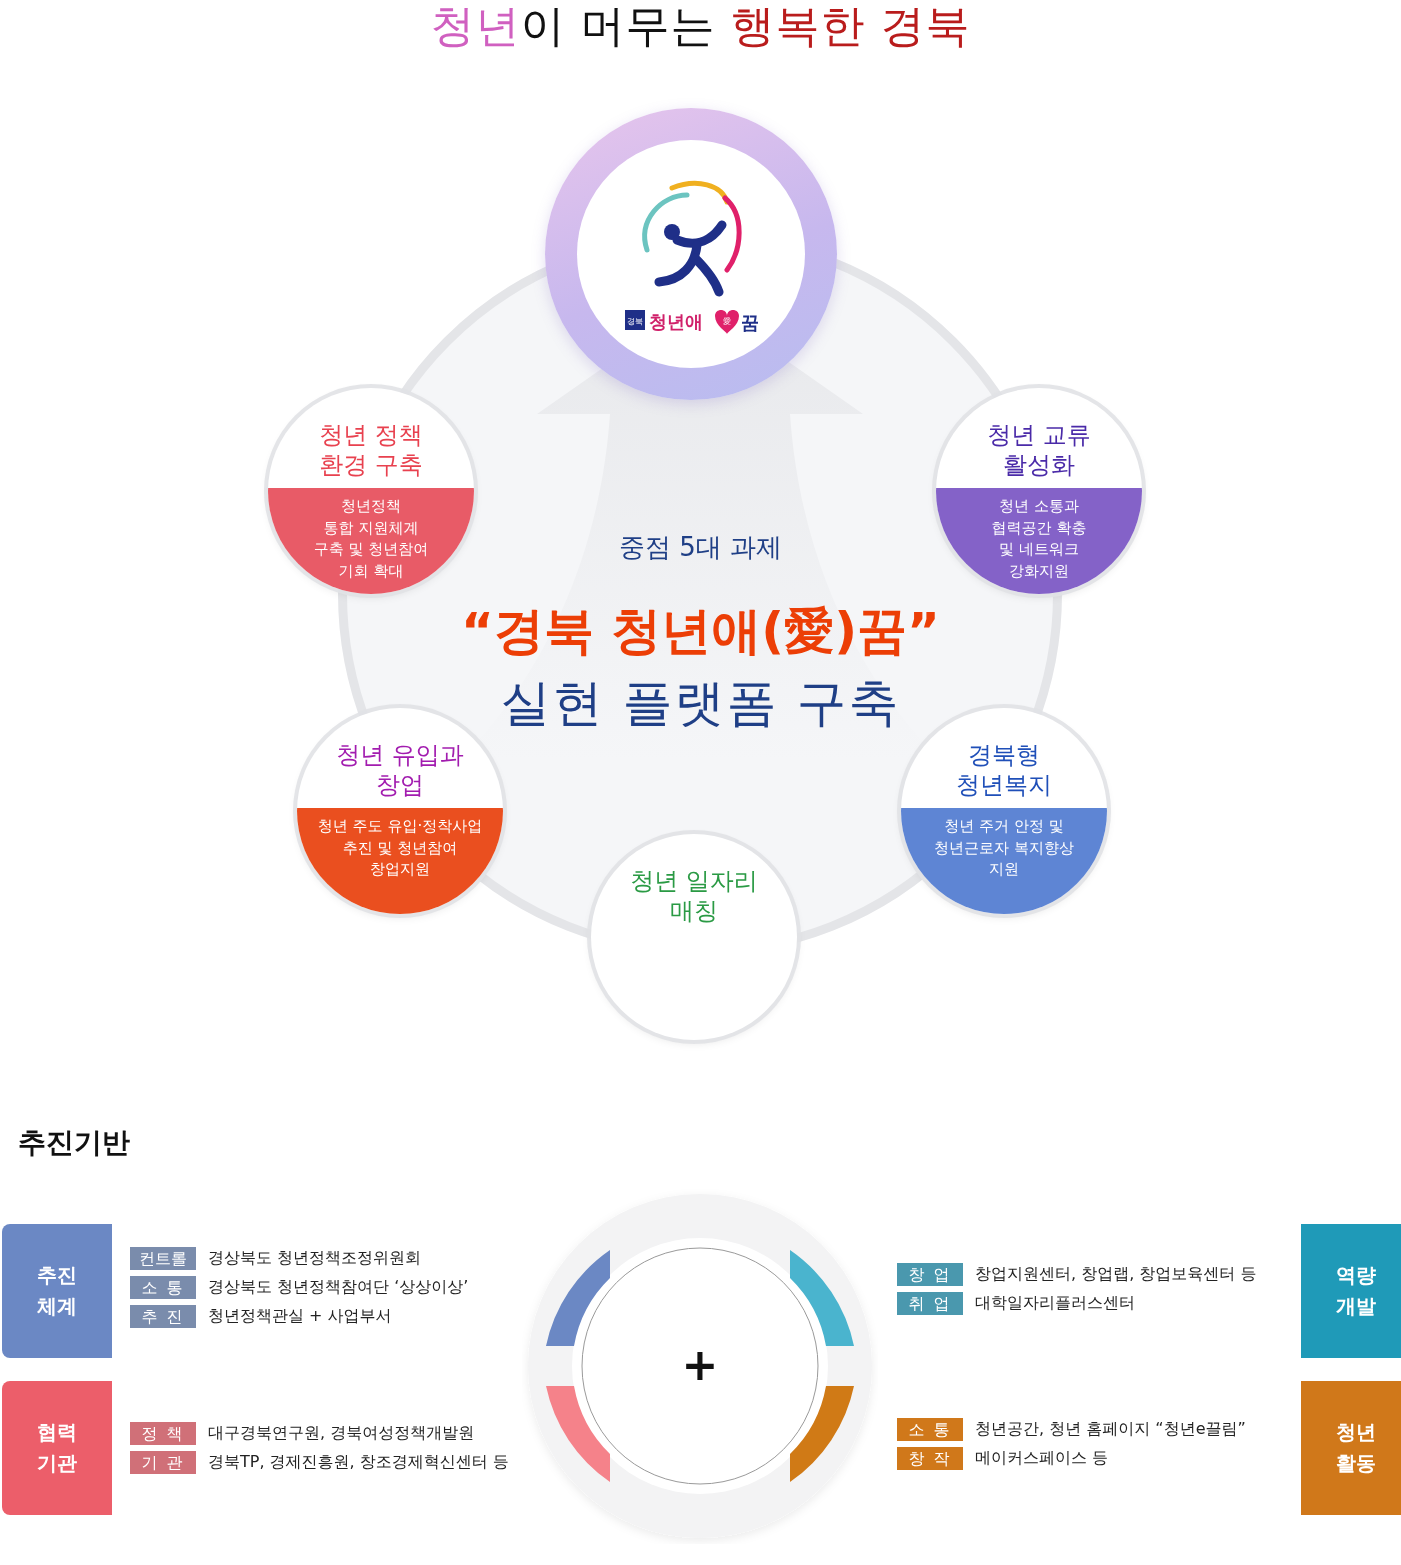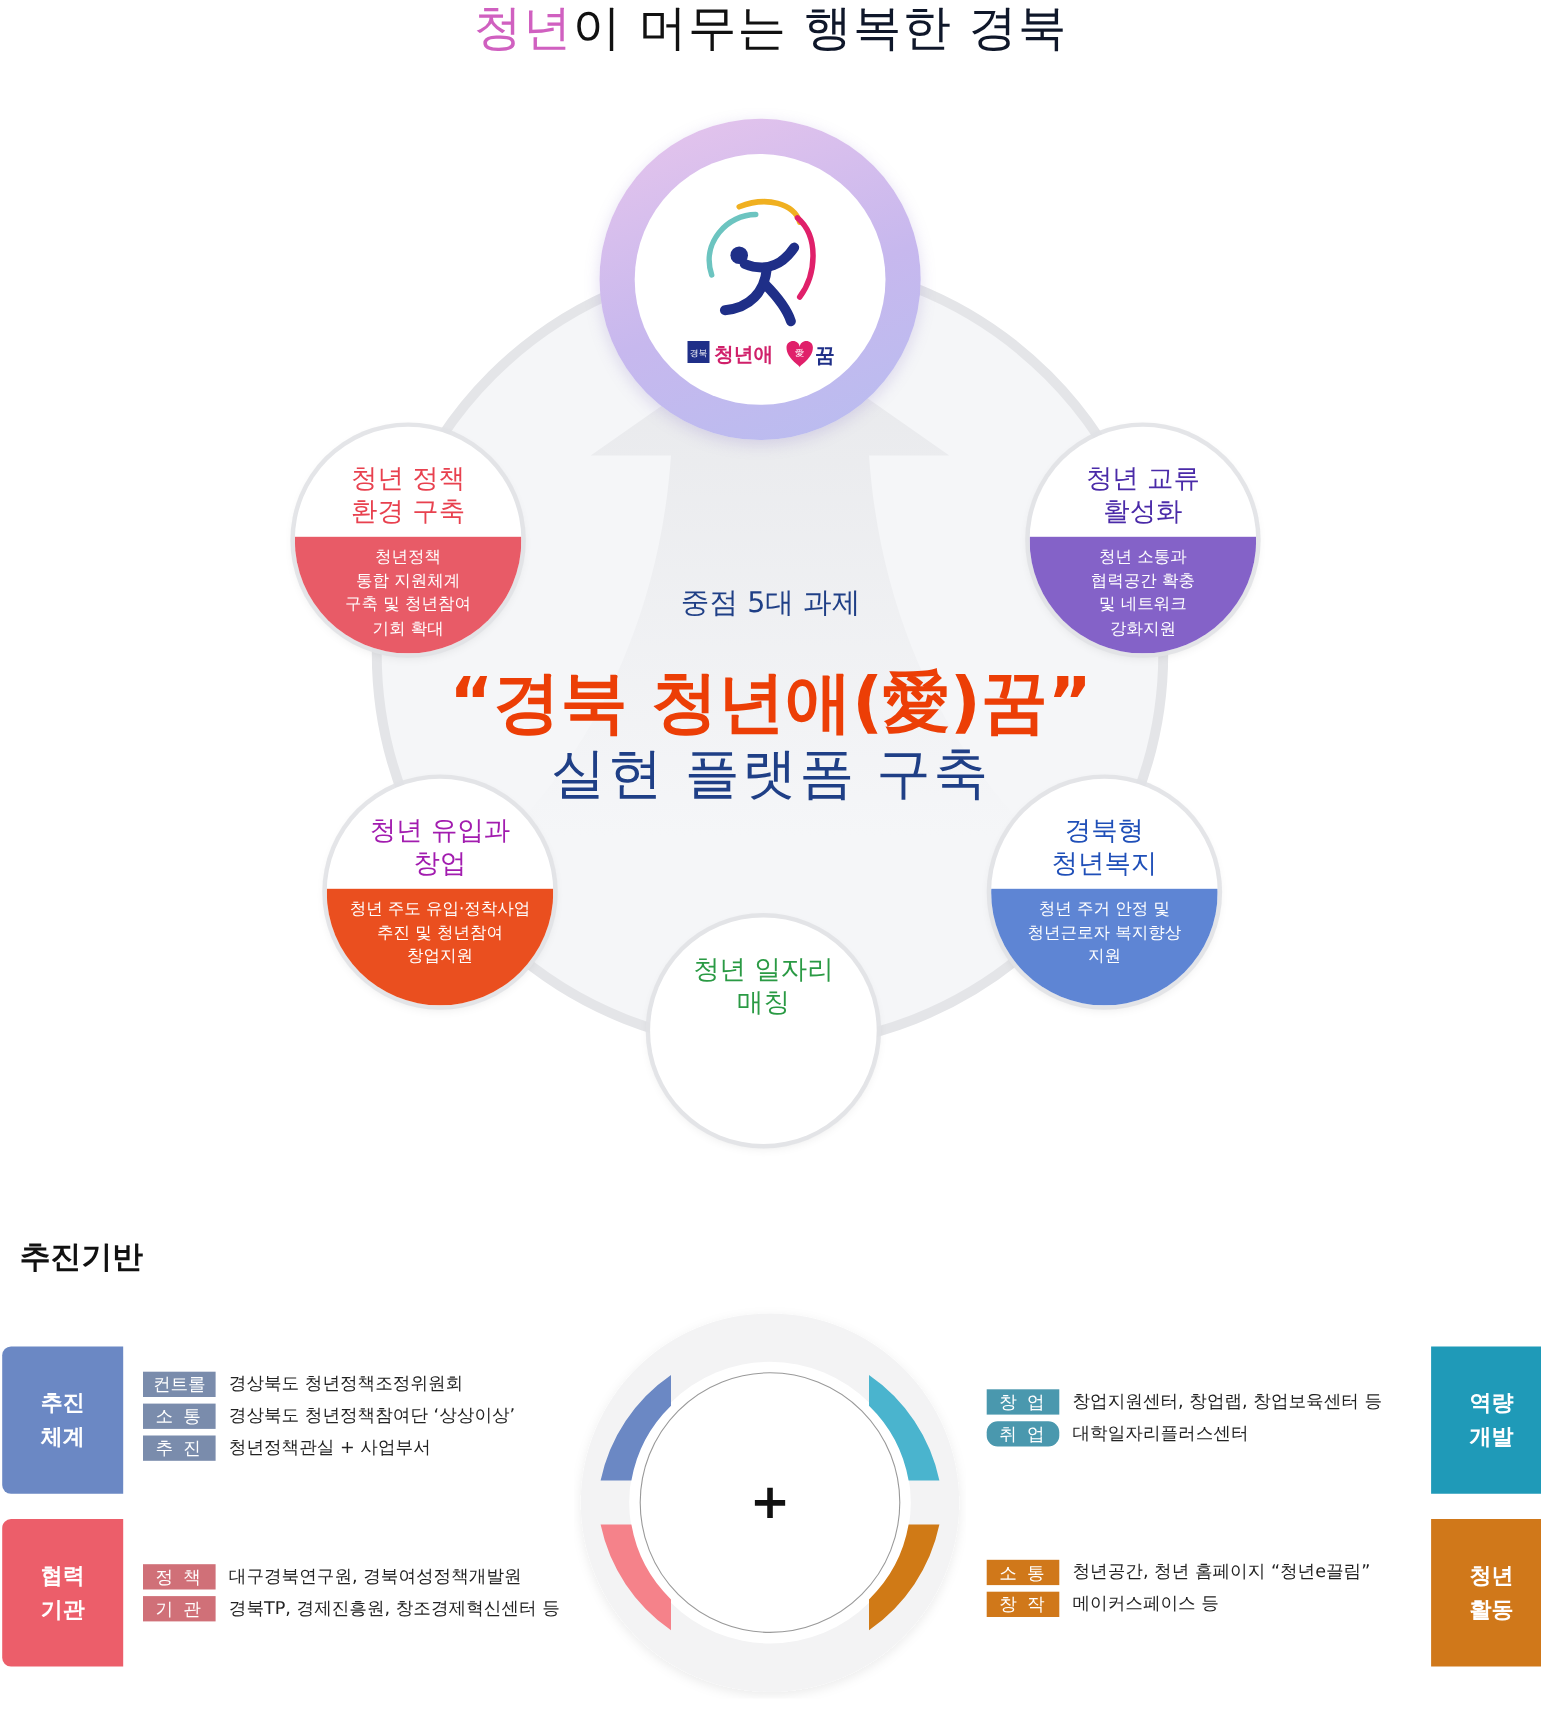--- a/index.html
+++ b/index.html
@@ -2,38 +2,38 @@
 <html><head>
 <meta charset="utf-8">
 <style>
   * { box-sizing: border-box; margin: 0; padding: 0; }
   html, body { width: 1401px; height: 1565px; background: #ffffff; overflow: hidden; }
   body { position: relative; font-family: "DejaVu Sans", "Liberation Sans", sans-serif; color: #222; }
 
   .title { position: absolute; left: 0; top: 0; width: 1401px; text-align: center; font-size: 44px; line-height: 52px; letter-spacing: 1px; font-weight: normal; }
   .title .pink { color: #d060c0; }
   .title .black { color: #111; }
-  .title .blue { color: #0f172a; }
+  .title .blue { color: #b91c1c; }
 
   
   .ring { position: absolute; left: 338px; top: 232px; width: 724px; height: 724px; border-radius: 50%; border: 9px solid #e4e5e8; background: #f5f6f8; }
   .arrow-shape { position: absolute; left: 0; top: 0; }
 
   .hub { position: absolute; left: 545px; top: 108px; width: 292px; height: 292px; border-radius: 50%;
     background: linear-gradient(160deg, #e7c5ec 0%, #c7b8ee 55%, #b8bdf0 100%); box-shadow: 0 4px 14px rgba(140,120,200,0.25); }
   .hub-inner { position: absolute; left: 32px; top: 32px; width: 228px; height: 228px; border-radius: 50%; background: #fff; }
   .logo-svg { position: absolute; left: 0; top: 0; }
 
   .node { position: absolute; width: 206px; height: 206px; border-radius: 50%; background: #fff; overflow: hidden;
     box-shadow: 0 0 0 4px rgba(225,226,230,0.9), 0 3px 10px rgba(0,0,0,0.10); }
   .node-title { position: absolute; left: 0; width: 100%; text-align: center; font-size: 24px; line-height: 30px; }
   .node-body { position: absolute; left: 0; width: 100%; bottom: 0; color: #fff; text-align: center; font-size: 15px; line-height: 21.5px; padding-top: 8px; }
 
   .center-sub { position: absolute; left: 0; width: 1401px; top: 530px; text-align: center; font-size: 26px; color: #1f3f86; }
-  .center-main { position: absolute; left: 0; width: 1401px; top: 598px; text-align: center; font-size: 61px; font-weight: bold; color: #ec3e06; }
+  .center-main { position: absolute; left: 0; width: 1401px; top: 598px; text-align: center; font-size: 50px; font-weight: bold; color: #ec3e06; }
   .center-main2 { position: absolute; left: 0; width: 1401px; top: 670px; text-align: center; font-size: 50px; color: #1f3f86; letter-spacing: 2px; }
 
   .section-head { position: absolute; left: 2px; top: 1124px; height: 36px; display: flex; align-items: center; flex-direction: column; }
   .section-head .label { font-size: 28px; font-weight: bold; color: #111; margin-left: 16px; }
 
   .cat { position: absolute; width: 110px; height: 134px; border-radius: 8px; color: #fff; font-weight: bold; font-size: 20px; line-height: 31px; display: flex; align-items: center; justify-content: center; text-align: center; white-space: pre-line; }
   .cat.left { border-top-right-radius: 0; border-bottom-right-radius: 0; }
   .cat.right { border-top-left-radius: 0; border-bottom-left-radius: 0; margin-left: 12px; }
 
   .rows { position: absolute; }
@@ -197,21 +197,21 @@
   <path d="M332,198 A155,155 0 0 1 268,294 L268,266 A125,125 0 0 0 304,198 Z" fill="#d07a16"></path>
   <text x="178" y="192" font-size="44" font-weight="bold" text-anchor="middle" fill="#111" font-family="DejaVu Sans, sans-serif">+</text>
 </svg>
 
 <div class="rows" style="left:897px; top:1263px;">
   <div class="row">
     <span class="tag" style="background:#4a98ae;">창 업</span>
     <span class="row-text">창업지원센터, 창업랩, 창업보육센터 등</span>
   </div>
   <div class="row">
-    <span class="tag" style="background:#4a98ae;border-radius:10px;">취 업</span>
+    <span class="tag" style="background:#4a98ae;">취 업</span>
     <span class="row-text">대학일자리플러스센터</span>
   </div>
 </div>
 <div class="cat right" style="left:1289px; top:1224px; background:#1f9ab8;">역량
 개발</div>
 
 <div class="rows" style="left:897px; top:1418px;">
   <div class="row">
     <span class="tag" style="background:#d0781a;">소 통</span>
     <span class="row-text">청년공간, 청년 홈페이지 “청년e끌림”</span>

